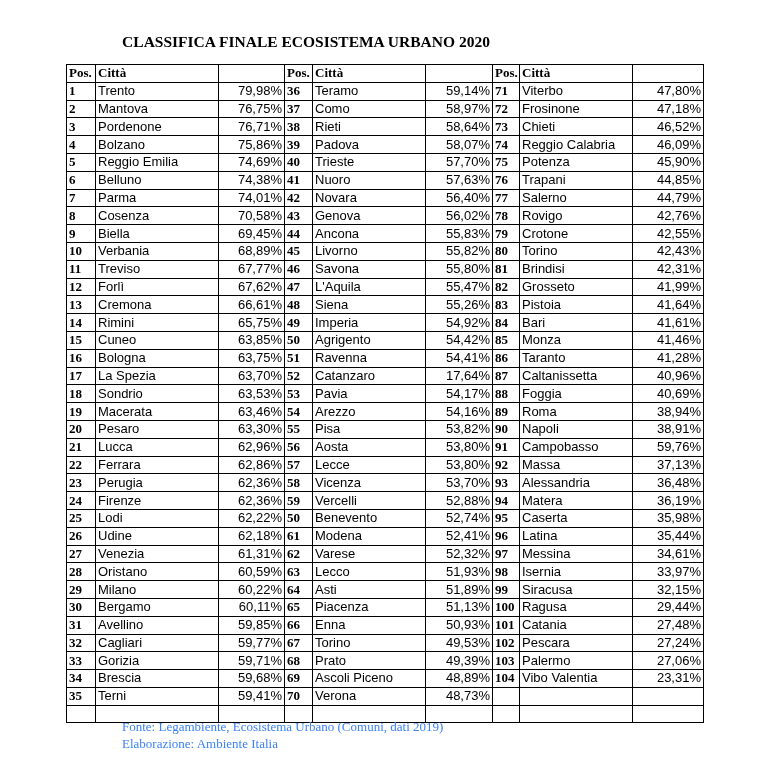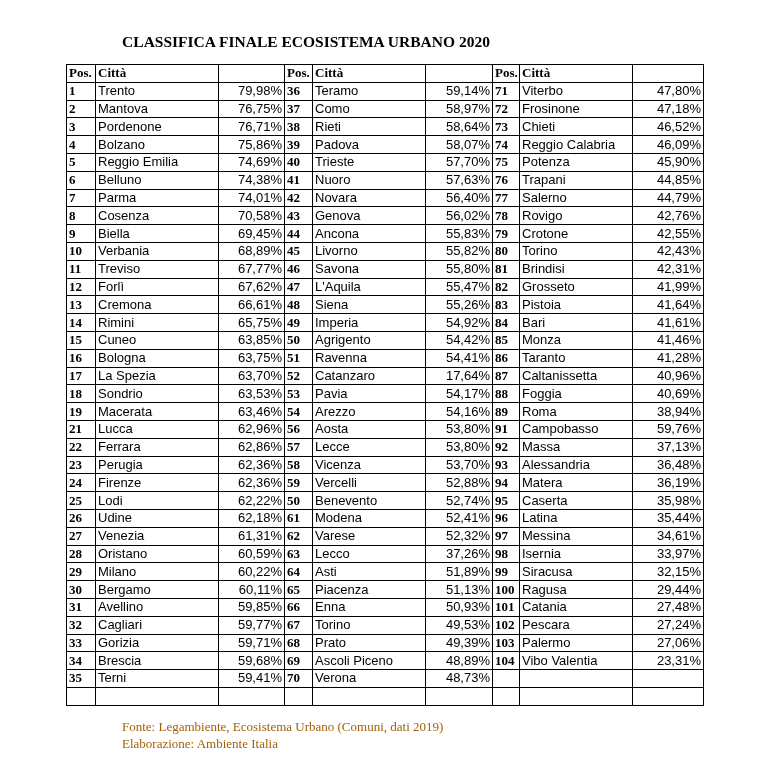--- a/index.html
+++ b/index.html
@@ -16,21 +16,21 @@
   table.rank td {
     border: 1.2px solid #000; height: 16.8px; padding: 0 2px;
     font-size: 13px; line-height: 16px; white-space: nowrap; overflow: hidden; color: #000;
   }
   td.pos { font-family: "Liberation Serif", serif; font-weight: bold; font-size: 13px; padding-left: 1px; }
   td.city { font-family: "Liberation Sans", sans-serif; padding-left: 3px; }
   td.val { font-family: "Liberation Sans", sans-serif; text-align: right; padding-right: 1px; }
   tr.head td { font-family: "Liberation Serif", serif; font-weight: bold; font-size: 13px; }
   .footer {
     position: absolute; left: 122px; top: 718px;
-    font-family: "Liberation Serif", serif; font-size: 13px; line-height: 17px; color: #a16207;
+    font-family: "Liberation Serif", serif; font-size: 13px; line-height: 17px; color: #3b82f6;
   }
 </style>
 </head>
 <body>
 
 <div class="title">CLASSIFICA FINALE ECOSISTEMA URBANO 2020</div>
 
 <table class="rank">
   <colgroup>
     <col style="width:29px">
@@ -258,20 +258,31 @@
         <td class="city">Macerata</td>
         <td class="val">63,46%</td>
         <td class="pos">54</td>
         <td class="city">Arezzo</td>
         <td class="val">54,16%</td>
         <td class="pos">89</td>
         <td class="city">Roma</td>
         <td class="val">38,94%</td>
       </tr>
       <tr>
+        <td class="pos">20</td>
+        <td class="city">Pesaro</td>
+        <td class="val">63,30%</td>
+        <td class="pos">55</td>
+        <td class="city">Pisa</td>
+        <td class="val">53,82%</td>
+        <td class="pos">90</td>
+        <td class="city">Napoli</td>
+        <td class="val">38,91%</td>
+      </tr>
+      <tr>
         <td class="pos">21</td>
         <td class="city">Lucca</td>
         <td class="val">62,96%</td>
         <td class="pos">56</td>
         <td class="city">Aosta</td>
         <td class="val">53,80%</td>
         <td class="pos">91</td>
         <td class="city">Campobasso</td>
         <td class="val">59,76%</td>
       </tr>
@@ -340,21 +351,21 @@
         <td class="pos">97</td>
         <td class="city">Messina</td>
         <td class="val">34,61%</td>
       </tr>
       <tr>
         <td class="pos">28</td>
         <td class="city">Oristano</td>
         <td class="val">60,59%</td>
         <td class="pos">63</td>
         <td class="city">Lecco</td>
-        <td class="val">37,26%</td>
+        <td class="val">51,93%</td>
         <td class="pos">98</td>
         <td class="city">Isernia</td>
         <td class="val">33,97%</td>
       </tr>
       <tr>
         <td class="pos">29</td>
         <td class="city">Milano</td>
         <td class="val">60,22%</td>
         <td class="pos">64</td>
         <td class="city">Asti</td>

